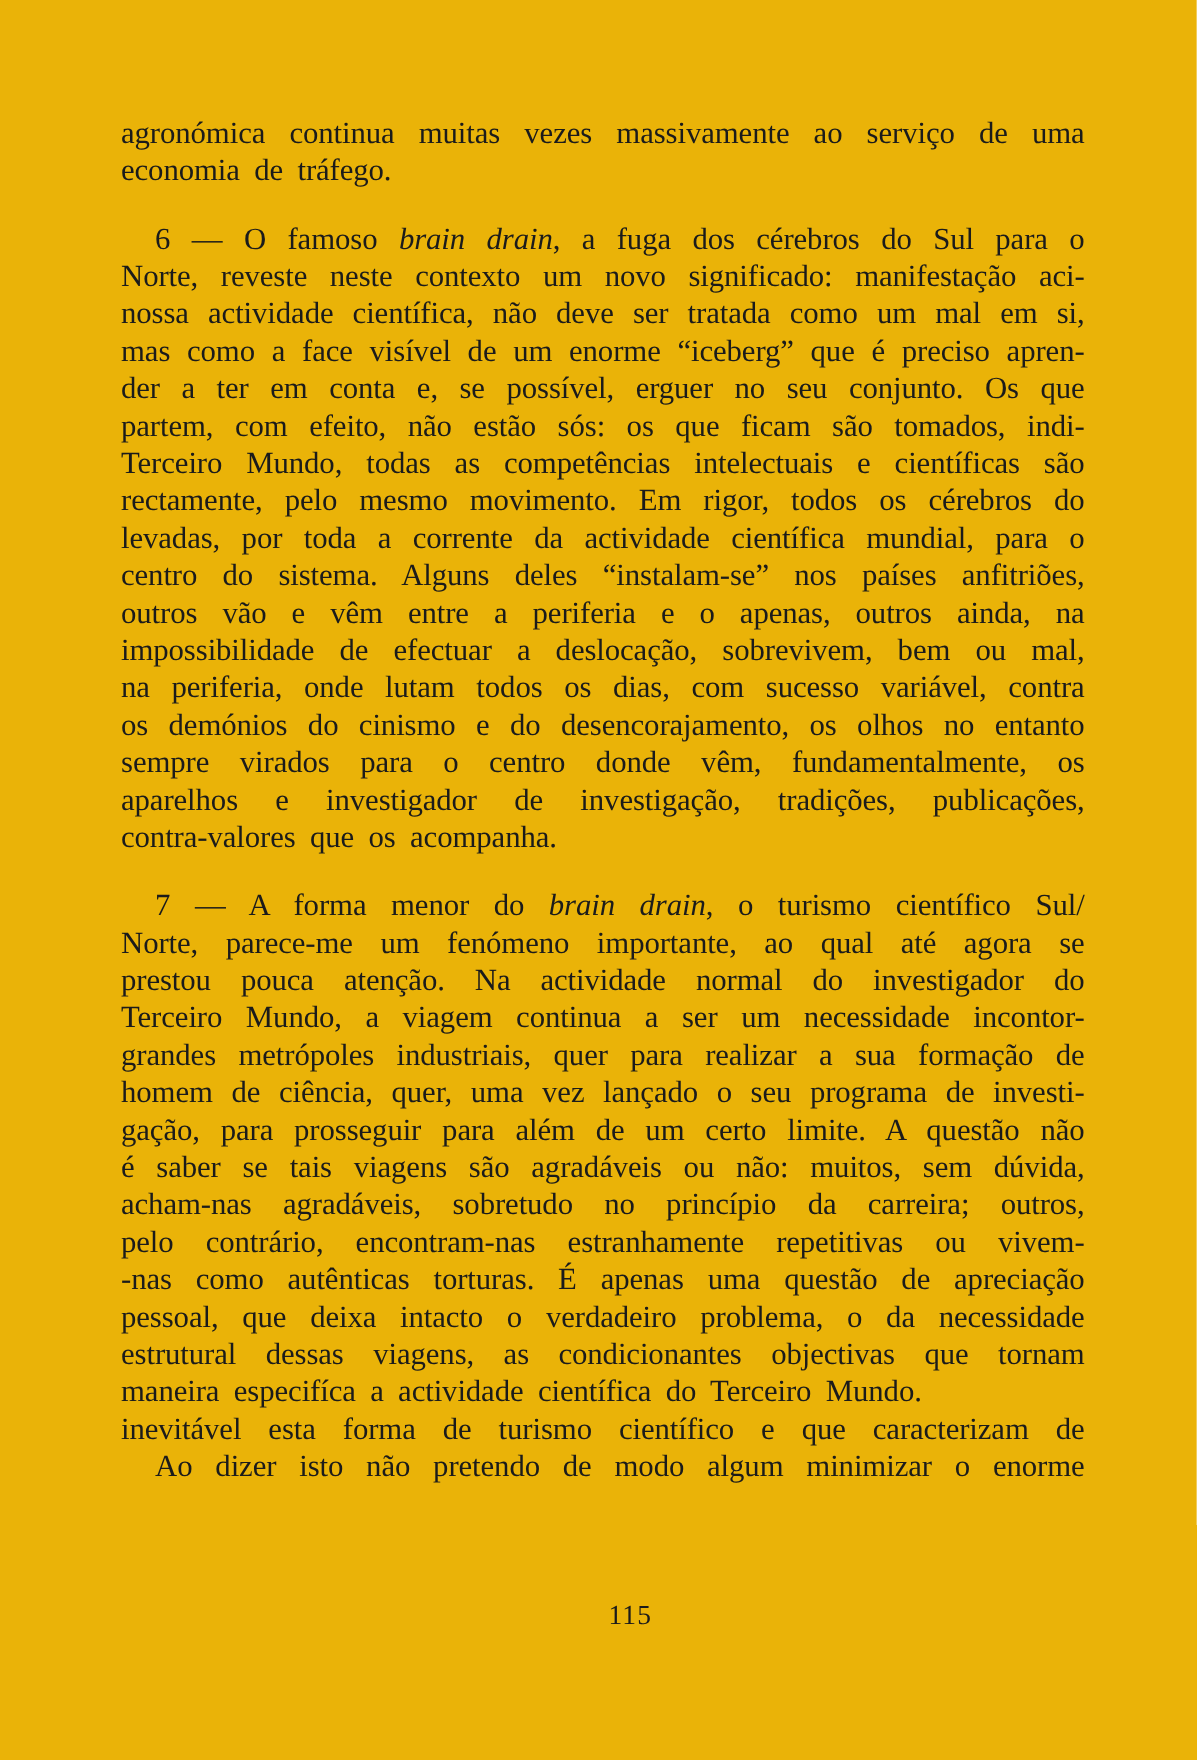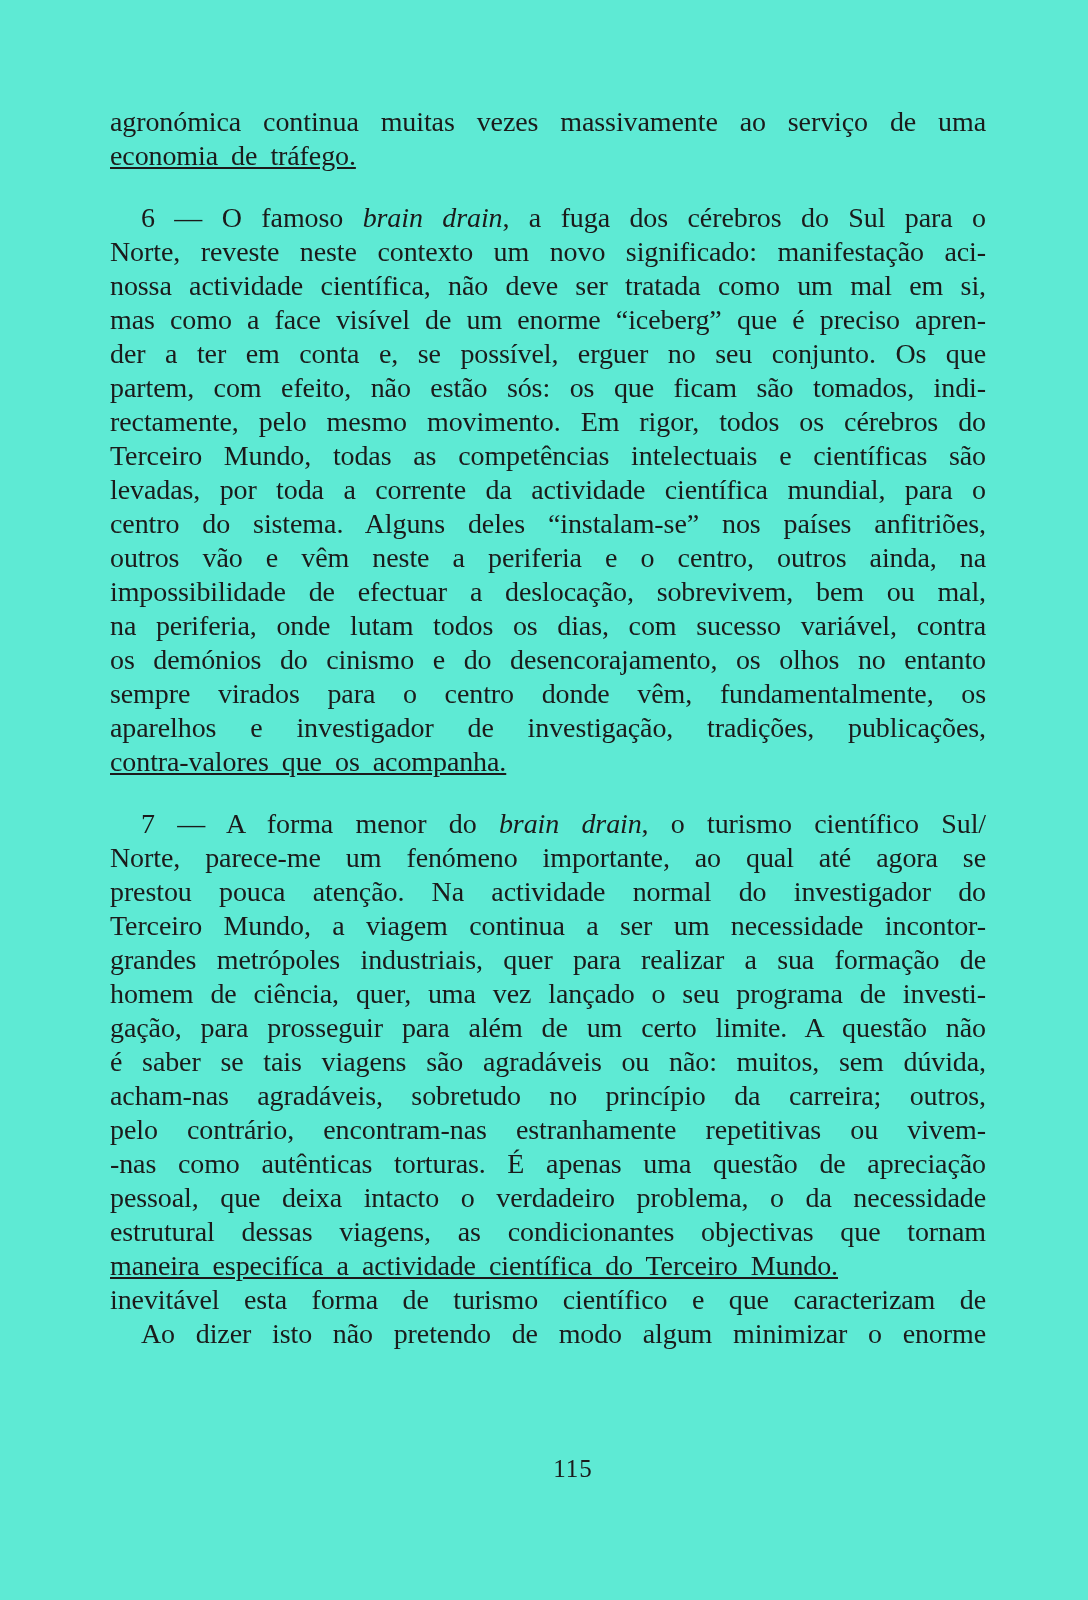--- a/index.html
+++ b/index.html
@@ -4,21 +4,21 @@
 <style>
   html, body {
     margin: 0;
     padding: 0;
     background: #ffffff;
   }
   .page {
     position: relative;
     width: 1088px;
     height: 1600px;
-    background: #5eead4;
+    background: #eab308;
     font-family: "Liberation Serif", serif;
     color: #1b1b1b;
     overflow: hidden;
   }
   .text-block {
     position: absolute;
     left: 110px;
     top: 105px;
     width: 876px;
     font-size: 28px;
@@ -33,21 +33,20 @@
   }
   .line.just {
     text-align: justify;
     text-align-last: justify;
     -moz-text-align-last: justify;
   }
   .line.endline {
     text-align: left;
     text-align-last: left;
     word-spacing: 0.22em;
-    text-decoration: underline;
   }
   .line.indent { text-indent: 31px; }
   .page-number {
     position: absolute;
     top: 1452px;
     left: 0;
     width: 1056px;
     text-align: center;
     font-size: 25px;
     line-height: 34px;
@@ -65,25 +64,25 @@
         <div class="line just">agronómica continua muitas vezes massivamente ao serviço de uma</div>
         <div class="line endline">economia de tráfego.</div>
       </div>
       <div class="paragraph spaced">
         <div class="line just indent">6 — O famoso <i>brain drain</i>, a fuga dos cérebros do Sul para o</div>
         <div class="line just">Norte, reveste neste contexto um novo significado: manifestação aci-</div>
         <div class="line just">nossa actividade científica, não deve ser tratada como um mal em si,</div>
         <div class="line just">mas como a face visível de um enorme “iceberg” que é preciso apren-</div>
         <div class="line just">der a ter em conta e, se possível, erguer no seu conjunto. Os que</div>
         <div class="line just">partem, com efeito, não estão sós: os que ficam são tomados, indi-</div>
+        <div class="line just">Terceiro Mundo, todas as competências intelectuais e científicas são</div>
         <div class="line just">rectamente, pelo mesmo movimento. Em rigor, todos os cérebros do</div>
-        <div class="line just">Terceiro Mundo, todas as competências intelectuais e científicas são</div>
         <div class="line just">levadas, por toda a corrente da actividade científica mundial, para o</div>
         <div class="line just">centro do sistema. Alguns deles “instalam-se” nos países anfitriões,</div>
-        <div class="line just">outros vão e vêm neste a periferia e o centro, outros ainda, na</div>
+        <div class="line just">outros vão e vêm entre a periferia e o apenas, outros ainda, na</div>
         <div class="line just">impossibilidade de efectuar a deslocação, sobrevivem, bem ou mal,</div>
         <div class="line just">na periferia, onde lutam todos os dias, com sucesso variável, contra</div>
         <div class="line just">os demónios do cinismo e do desencorajamento, os olhos no entanto</div>
         <div class="line just">sempre virados para o centro donde vêm, fundamentalmente, os</div>
         <div class="line just">aparelhos e investigador de investigação, tradições, publicações,</div>
         <div class="line endline">contra-valores que os acompanha.</div>
       </div>
       <div class="paragraph spaced">
         <div class="line just indent">7 — A forma menor do <i>brain drain</i>, o turismo científico Sul/</div>
         <div class="line just">Norte, parece-me um fenómeno importante, ao qual até agora se</div>

